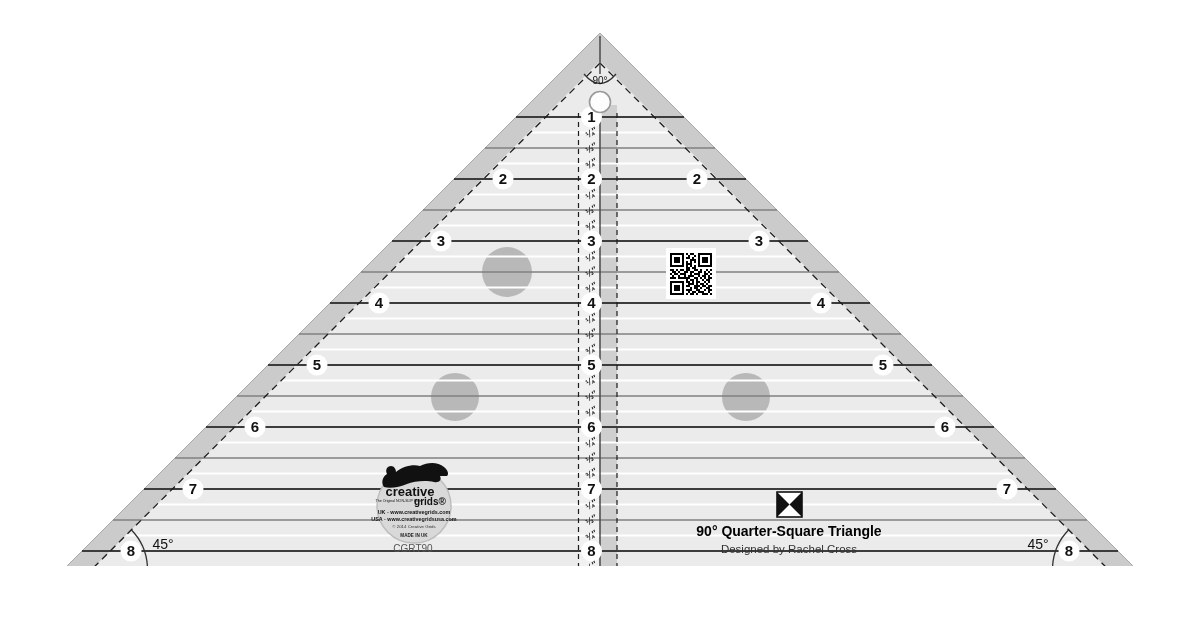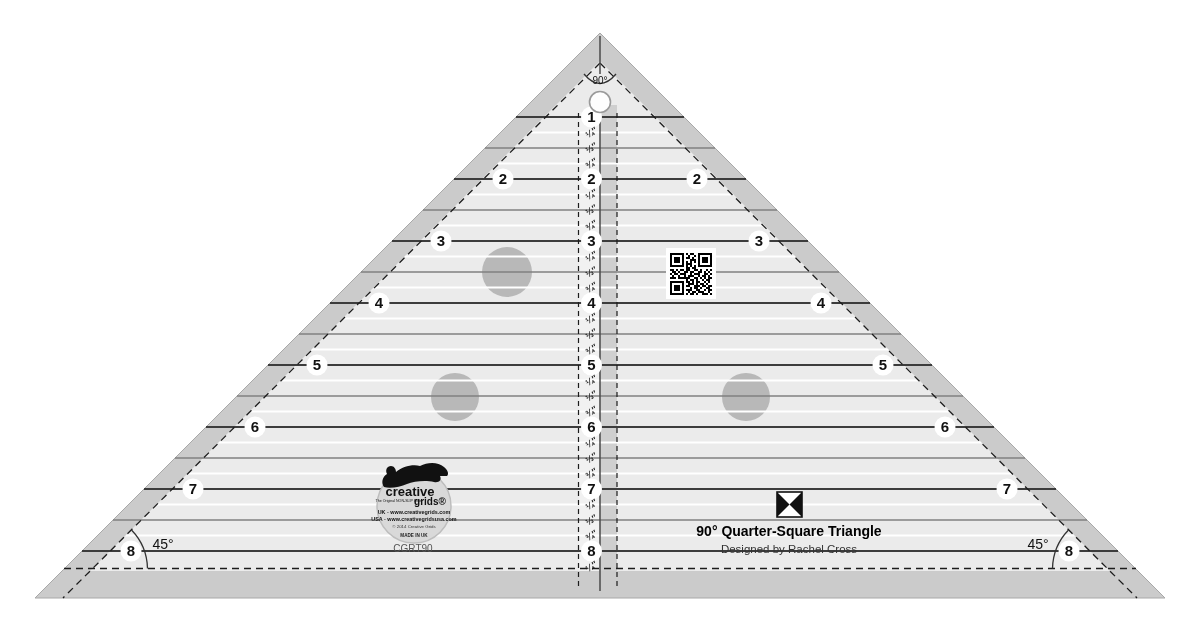--- a/index.html
+++ b/index.html
@@ -1,16 +1,16 @@
 <!DOCTYPE html>
 <html><head>
 <meta charset="utf-8">
 <style>
   html,body{margin:0;padding:0;background:#ffffff;}
-  .canvas{position:relative;width:1200px;height:643px;background:#ffffff;overflow:hidden;
+  .canvas{position:relative;width:1200px;height:566px;background:#ffffff;overflow:hidden;
           font-family:"Liberation Sans", sans-serif;}
   svg text{font-family:"Liberation Sans", sans-serif;}
   .num{font-weight:bold;fill:#111;}
 </style>
 </head>
 <body>
 
 <div class="canvas">
   <svg id="ruler-svg" width="1200" height="643" viewBox="0 0 1200 643">
     <defs>

